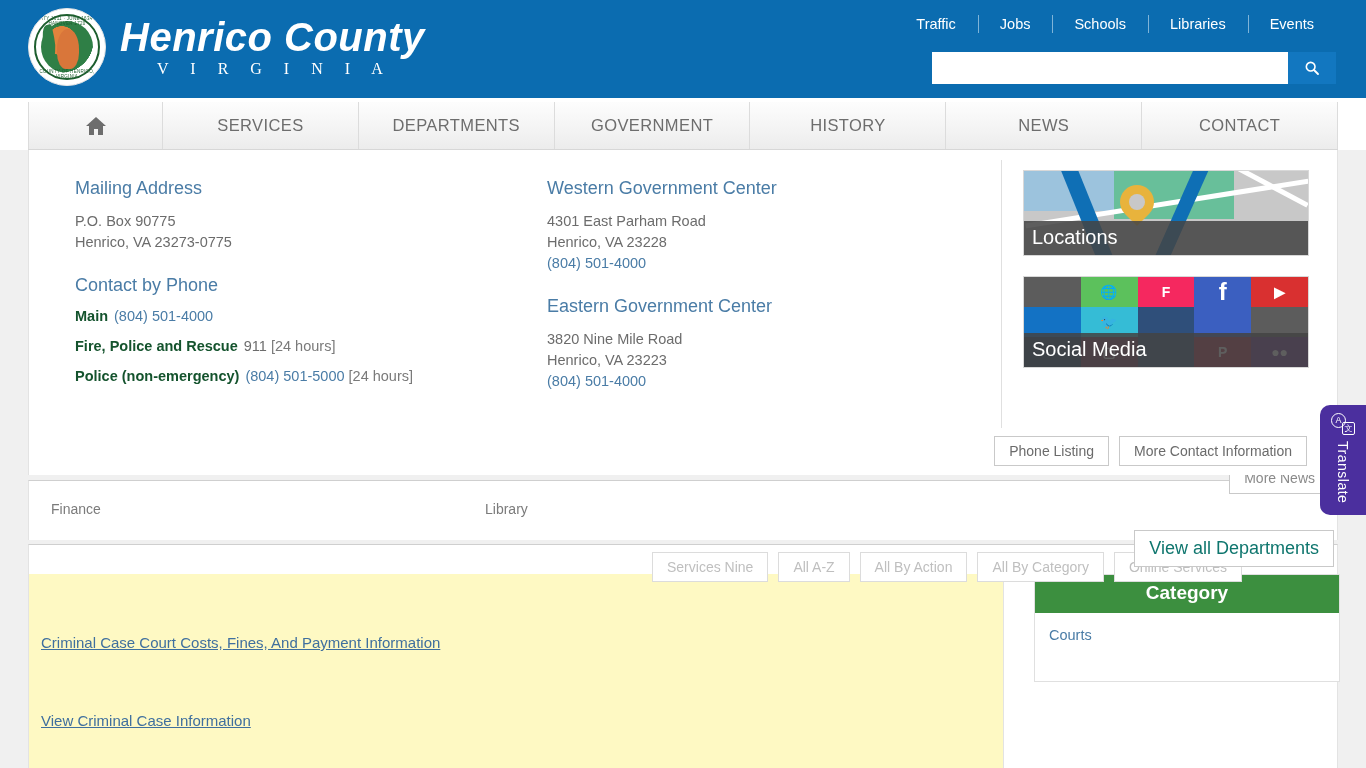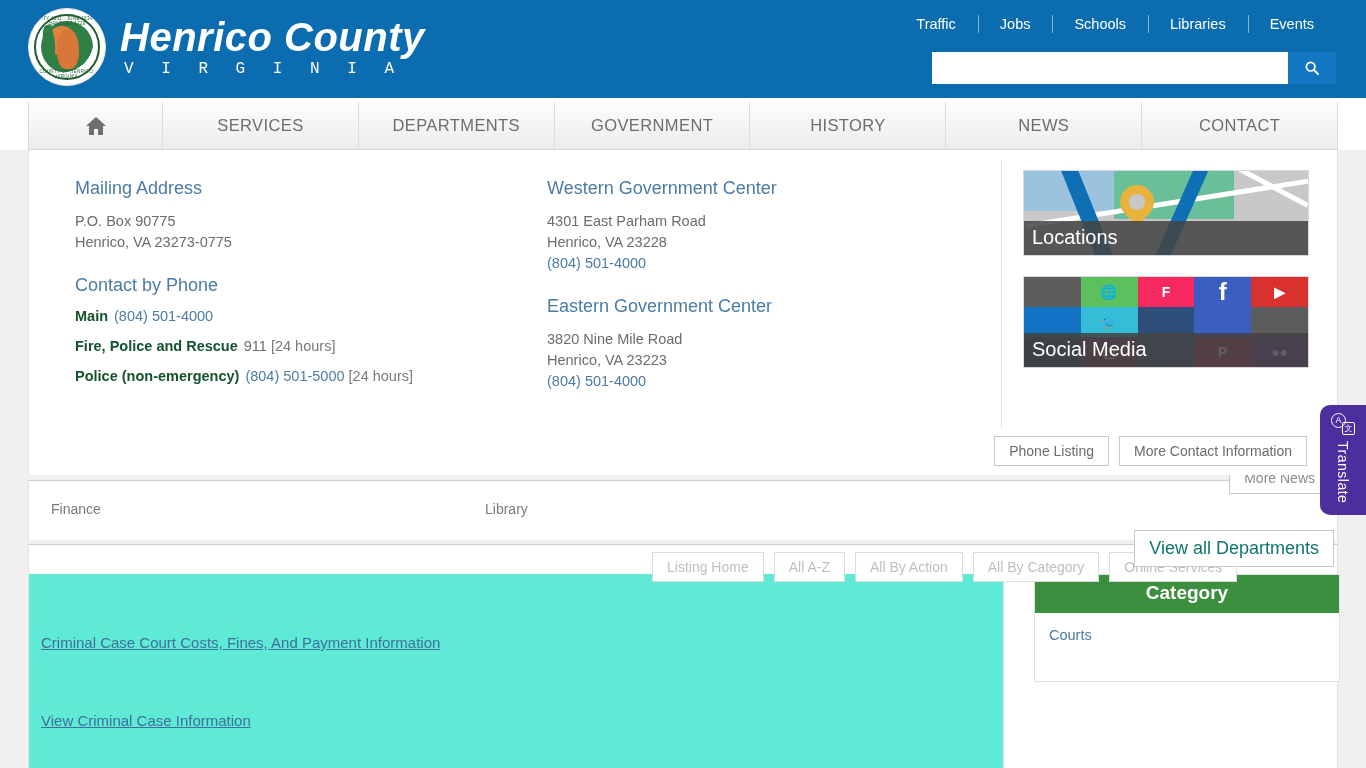--- a/index.html
+++ b/index.html
@@ -50,21 +50,22 @@
   .seal .txt-top { top: 7px; }
   .seal .txt-bot { bottom: 6px; }
   .brand-text { color: #ffffff; line-height: 1; }
   .brand-name {
     font-family: Liberation Sans, sans-serif;
     font-style: italic; font-size: 40px; font-weight: 700;
     letter-spacing: .5px;
   }
   .brand-sub {
     font-size: 16px; letter-spacing: 9px; margin-top: 4px; padding-left: 4px;
-    font-family: Liberation Mono, monospace;
+    font-family: Liberation Serif, serif;
+    text-align: center;
   }
 
   .util-nav {
     position: absolute; right: 30px; top: 16px;
     display: flex; align-items: center; gap: 0;
   }
   .util-nav a {
     color: #ffffff; font-size: 14.5px; text-decoration: none;
     padding: 0 22px; position: relative; line-height: 16px;
   }
@@ -191,21 +192,21 @@
     position: absolute; left: 652px; top: 402px; display: flex; gap: 10px; z-index:1;
   }
   .svc-btns .obtn { color: #bfbfbf; border-color: #dcdcdc; }
 
   .lower {
     position: absolute; left: 28px; top: 424px; width: 1310px; height: 194px;
     background: #ffffff; border-left: 1px solid #e3e3e3; border-right: 1px solid #e3e3e3;
   }
   .lower-main {
     position: absolute; left: 0; top: 0; width: 975px; height: 194px;
-    background: #5eead4; border-right: 1px solid #e3e3e3;
+    background: #fef9c3; border-right: 1px solid #e3e3e3;
   }
   .result-link {
     display: block; color: #3f6f9e; font-size: 15px; text-decoration: underline;
     position: absolute; left: 12px;
   }
   .result-link.r1 { top: 60px; }
   .result-link.r2 { top: 138px; }
 
   .cat-box {
     position: absolute; left: 1005px; top: 0px; width: 306px;
@@ -301,21 +302,21 @@
   <div class="strip dept-strip">
     <div class="d1">Finance</div>
     <div class="d2">Library</div>
   </div>
 
   <button class="view-all">View all Departments</button>
 
   <div class="strip svc-strip"></div>
 
   <div class="svc-btns">
-    <button class="obtn">Listing Home</button>
+    <button class="obtn">Services Nine</button>
     <button class="obtn">All A-Z</button>
     <button class="obtn">All By Action</button>
     <button class="obtn">All By Category</button>
     <button class="obtn">Online Services</button>
   </div>
 
   <button class="more-news-btn">More News</button>
 
   <div class="contact-panel">
 

